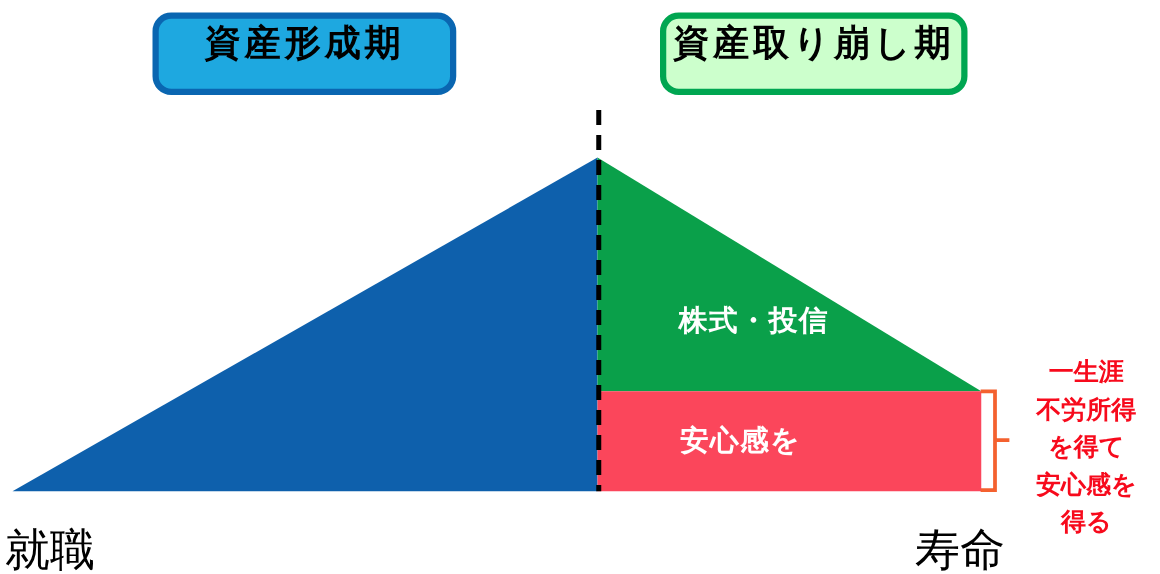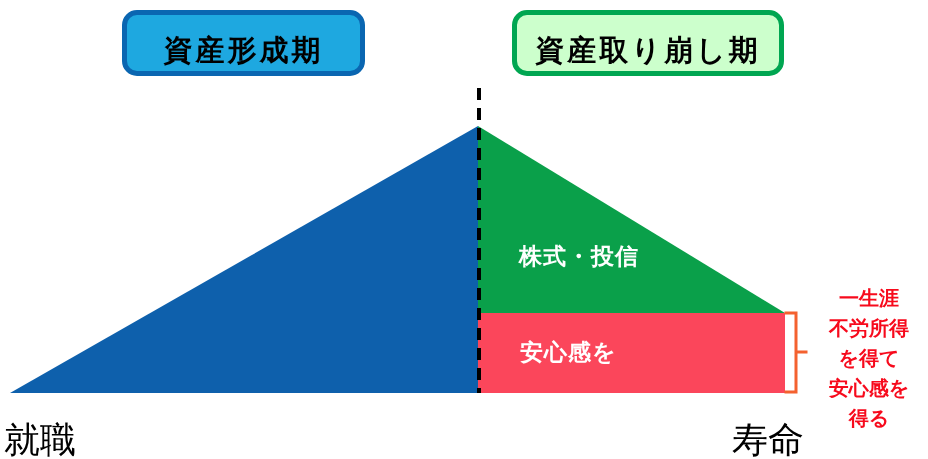--- a/index.html
+++ b/index.html
@@ -16,53 +16,54 @@
     overflow: hidden;
   }
   
   .period-box {
     position: absolute;
     top: 10px;
     height: 66px;
     box-sizing: border-box;
     border-radius: 15px;
     display: flex;
-    align-items: flex-end;
+    align-items: flex-start;
     justify-content: center;
     font-size: 29px;
     font-weight: bold;
     letter-spacing: 3px;
     color: #000000;
   }
   .period-box.formation {
     left: 122px;
     width: 243px;
     background: var(--formation_box_fill);
     border: 5px solid var(--formation_box_border);
   }
   .period-box.drawdown {
-    left: 512px;
-    width: 272px;
+    left: 528px;
+    width: 246px;
     background: var(--drawdown_box_fill);
     border: 5px solid var(--drawdown_box_border);
   }
   
   svg.chart {
     position: absolute;
     left: 0;
     top: 0;
   }
   
   .area-label {
     position: absolute;
     color: #ffffff;
     font-weight: bold;
     font-size: 23px;
     letter-spacing: 1px;
     white-space: nowrap;
+    margin-left: 24px;
   }
   .area-label.stocks   { left: 519px; top: 241px; }
   .area-label.realestate { left: 520px; top: 337px; }
   
   .axis-label {
     position: absolute;
     top: 418px;
     font-size: 36px;
     font-weight: normal;
     color: #000000;

